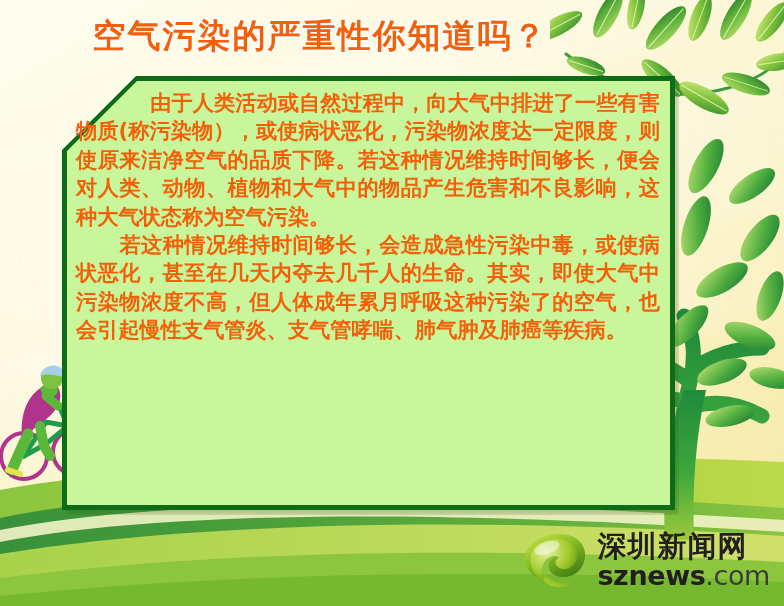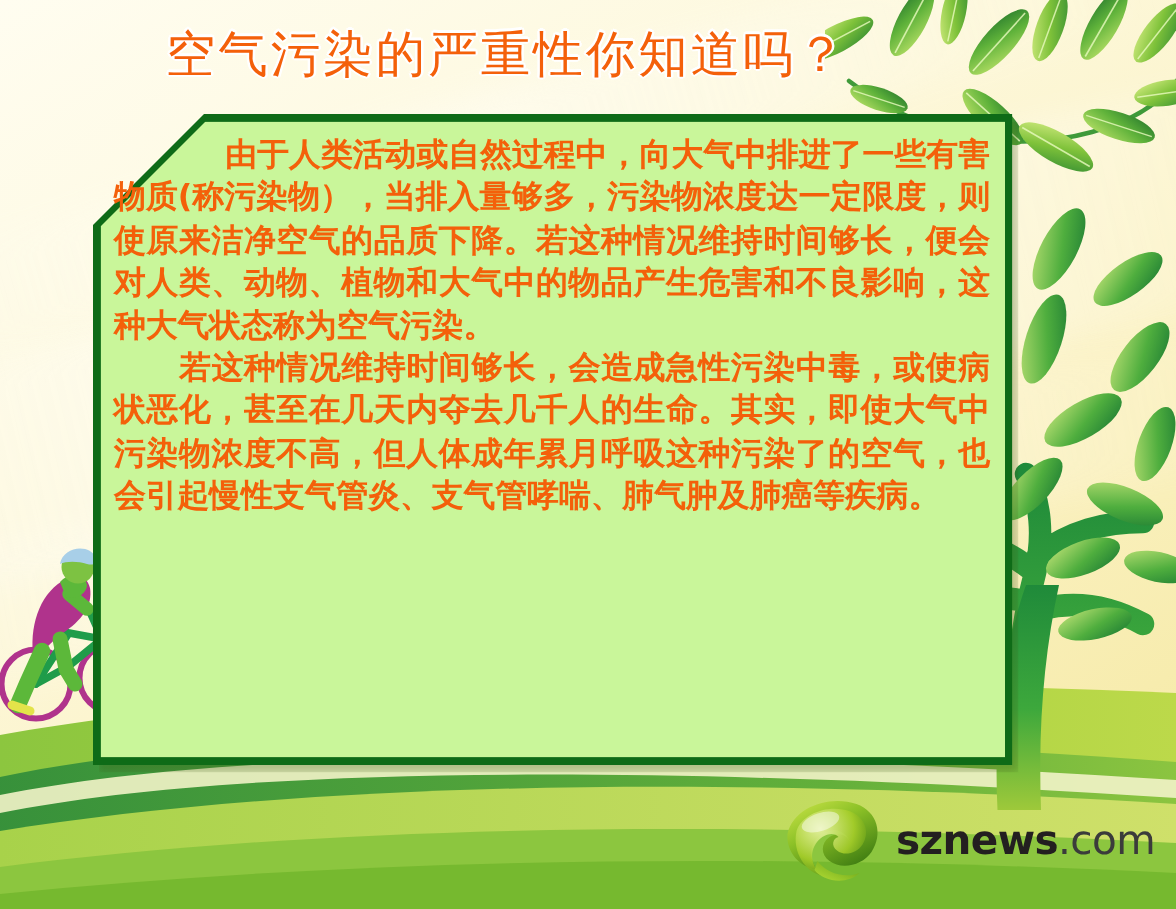--- a/index.html
+++ b/index.html
@@ -26,23 +26,23 @@
     transform:rotate(-10deg); filter:blur(11px); opacity:.6;
   }
   .streak-c {
     left:-120px; top:60px; width:900px; height:80px;
     background:linear-gradient(90deg,rgba(255,255,255,0) 0%,rgba(255,255,255,.6) 50%,rgba(255,255,255,0) 100%);
     transform:rotate(-16deg); filter:blur(10px); opacity:.55;
   }
 
   
   #title {
-    position:absolute; left:18px; top:14px; width:640px;
+    position:absolute; left:0; top:14px; width:640px;
     text-align:center; z-index:40;
-    font-size:33px; font-weight:normal; letter-spacing:2px;
+    font-size:33px; font-weight:bold; letter-spacing:2px;
     color:#F4600A; white-space:nowrap;
     text-shadow:
        1.6px 0 0 #fff, -1.6px 0 0 #fff, 0 1.6px 0 #fff, 0 -1.6px 0 #fff,
        1.2px 1.2px 0 #fff, -1.2px 1.2px 0 #fff, 1.2px -1.2px 0 #fff, -1.2px -1.2px 0 #fff;
   }
 
   
   #panel-wrap { position:absolute; left:62px; top:76px; width:613px; height:434px; z-index:30; }
   #panel-shadow {
     position:absolute; left:4px; top:5px; width:613px; height:434px;
@@ -372,21 +372,21 @@
     <path d="M10 118 L22 122" stroke="#e3e34a" stroke-width="6" stroke-linecap="round"></path>
   </svg>
 
   <div id="title">空气污染的严重性你知道吗？</div>
 
   <div id="panel-wrap">
     <div id="panel-shadow"></div>
     <div id="panel-border"></div>
     <div id="panel-inner"></div>
     <div id="panel-text">
-      <p>由于人类活动或自然过程中，向大气中排进了一些有害物质(称污染物），当排入量够多，污染物浓度达一定限度，则使原来洁净空气的品质下降。若这种情况维持时间够长，便会对人类、动物、植物和大气中的物品产生危害和不良影响，这种大气状态称为空气污染。</p>
+      <p>由于人类活动或自然过程中，向大气中排进了一些有害物质(称污染物），或使病状恶化，污染物浓度达一定限度，则使原来洁净空气的品质下降。若这种情况维持时间够长，便会对人类、动物、植物和大气中的物品产生危害和不良影响，这种大气状态称为空气污染。</p>
       <p>若这种情况维持时间够长，会造成急性污染中毒，或使病状恶化，甚至在几天内夺去几千人的生命。其实，即使大气中污染物浓度不高，但人体成年累月呼吸这种污染了的空气，也会引起慢性支气管炎、支气管哮喘、肺气肿及肺癌等疾病。</p>
     </div>
   </div>
 
   <div id="logo">
     <svg id="logo-mark" viewBox="0 0 66 60">
       <defs>
         <linearGradient id="lg1" x1="0" y1="0" x2="0.7" y2="1">
           <stop offset="0%" stop-color="#cfe64a"></stop>
             <stop offset="45%" stop-color="#8cc127"></stop>
@@ -409,17 +409,18 @@
 
       <path d="M8 24 C12 12, 30 6, 44 11 C54 15, 57 25, 52 33 C48 39, 40 41, 35 37
                C31 34, 32 29, 36 28 C33 24, 24 26, 20 34 C16 42, 20 50, 26 54
                C14 52, 5 38, 8 24 Z" fill="url(#lg3)" opacity=".85"></path>
 
       <path d="M22 44 C28 52, 40 56, 50 52 C42 60, 26 58, 20 50 Z" fill="url(#lg2)"></path>
 
       <ellipse cx="24" cy="18" rx="13" ry="6" fill="#ffffff" opacity=".45" transform="rotate(-18 24 18)"></ellipse>
     </svg>
     <div id="logo-text">
+      <span id="logo-cn">深圳新闻网</span>
       <span id="logo-en"><span>sznews</span><span class="dom">.com</span></span>
     </div>
   </div>
 
 </div>
 
 </body></html>

